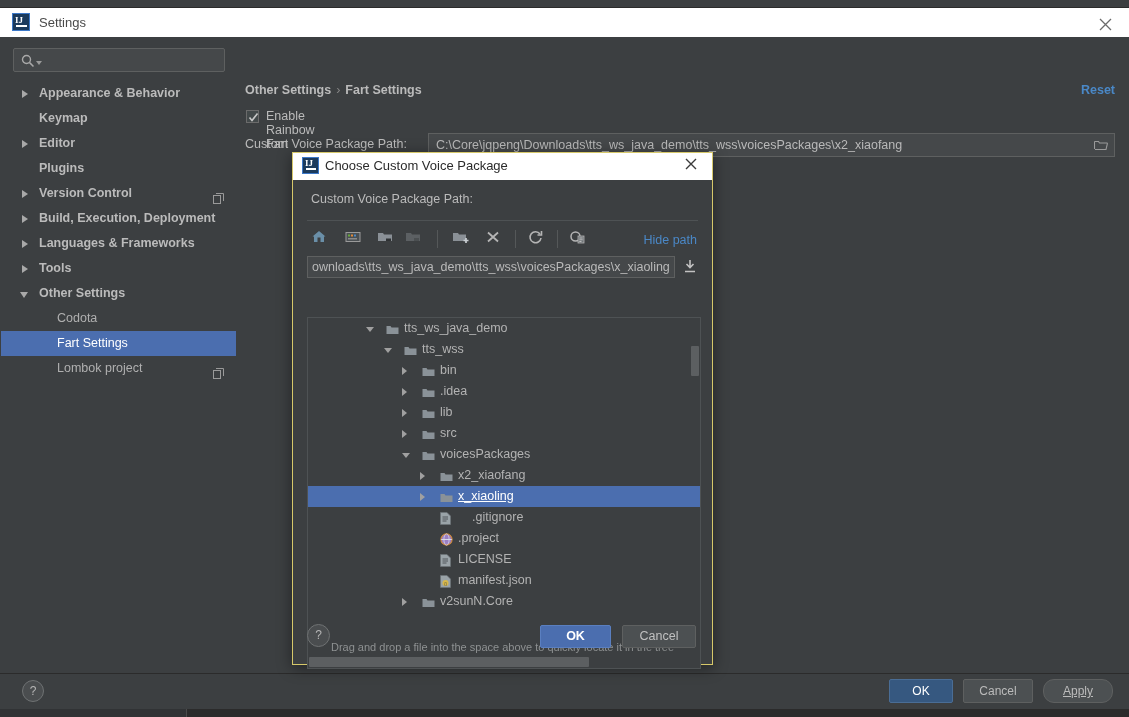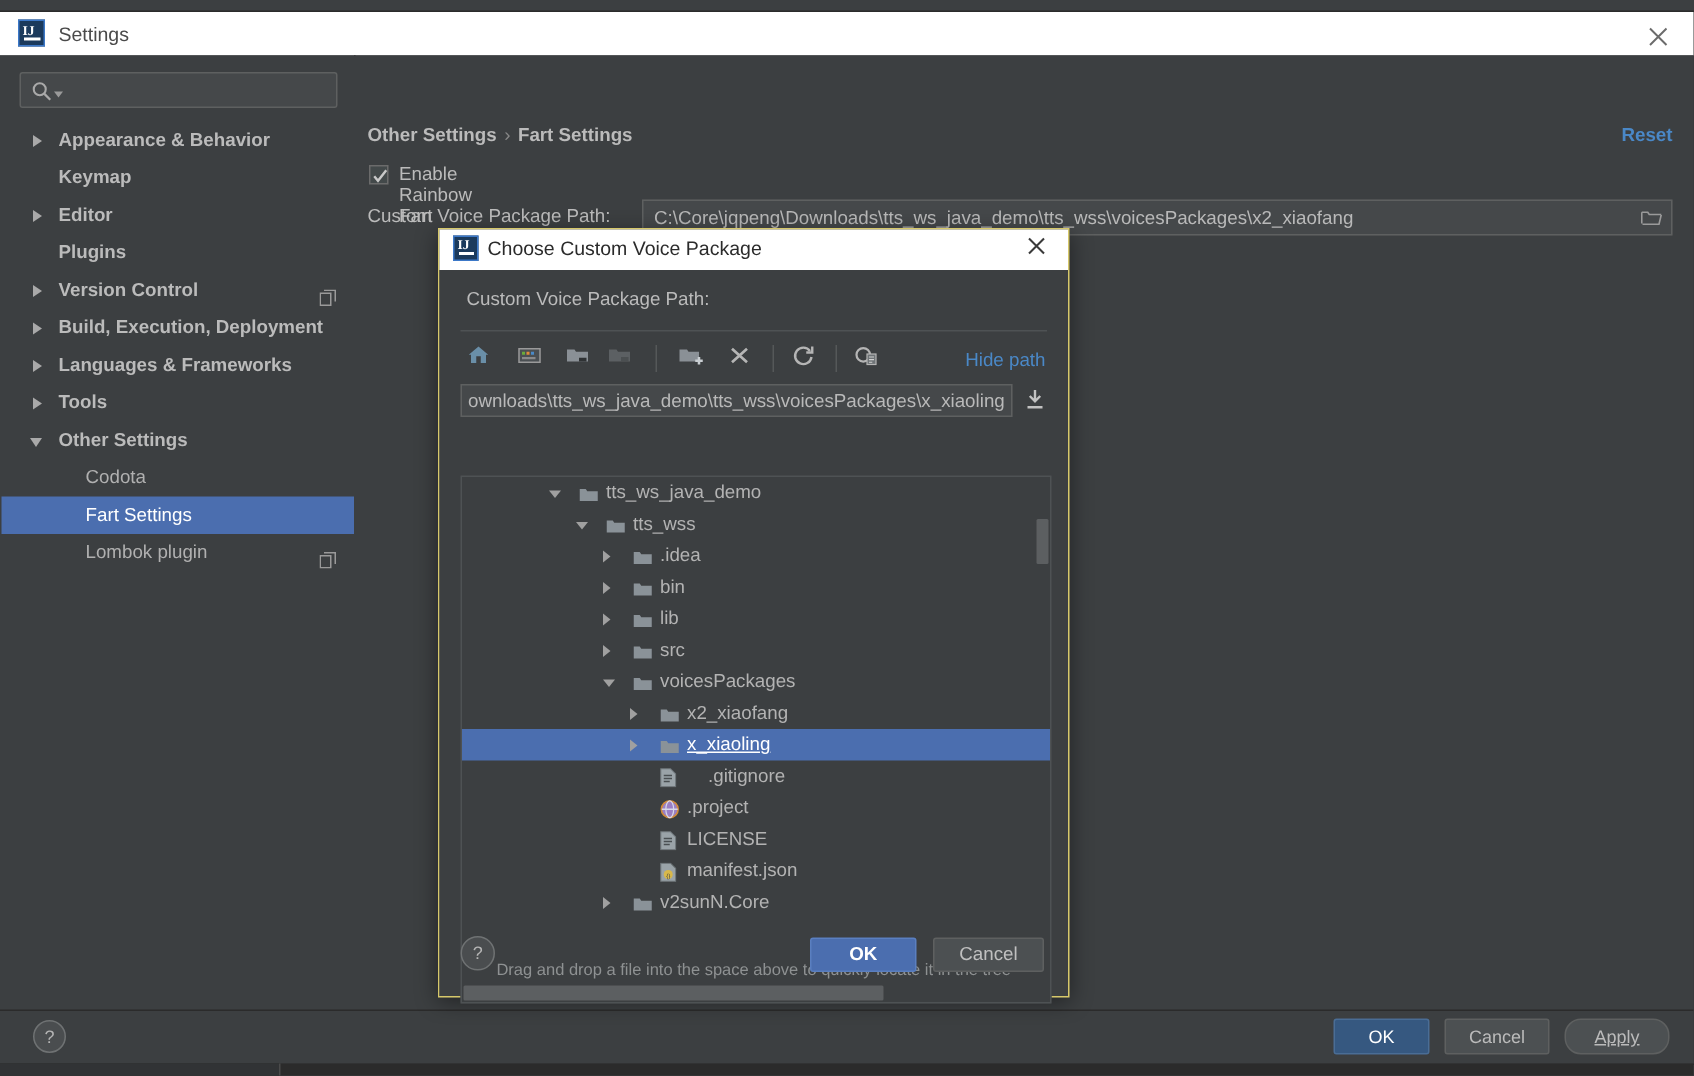--- a/index.html
+++ b/index.html
@@ -203,21 +203,21 @@
               <span class="arrow open"></span>
               <span class="lbl bold">Other Settings</span>
             </div>
             <div class="tree-row">
               <span class="lbl child">Codota</span>
             </div>
             <div class="tree-row sel">
               <span class="lbl child">Fart Settings</span>
             </div>
             <div class="tree-row">
-              <span class="lbl child">Lombok plugin</span>
+              <span class="lbl child">Lombok project</span>
               <span class="copy-ico"><svg width="11" height="11" viewBox="0 0 11 11">
                   <rect x="0.5" y="2.5" width="7" height="8" stroke="#9a9a9a" stroke-width="1" fill="none"></rect>
                   <path d="M3 0.5 L10.5 0.5 L10.5 8" stroke="#9a9a9a" stroke-width="1" fill="none"></path>
                 </svg></span>
             </div>
           </div>
       </div>
 
       <div class="panel">
         <div class="breadcrumb">
@@ -370,28 +370,28 @@
               <span class="ico" style="left: 96px;"><svg width="13" height="12" viewBox="0 0 13 12">
                   <path d="M0.5 2 L4.5 2 L5.5 3.5 L12.5 3.5 L12.5 10 L0.5 10 Z" fill="#8a9298"></path>
                 </svg></span>
               <span class="nm" style="left: 114px;">tts_wss</span>
             </div>
             <div class="ft-row">
               <span class="ar" style="left: 94px;"></span>
               <span class="ico" style="left: 114px;"><svg width="13" height="12" viewBox="0 0 13 12">
                   <path d="M0.5 2 L4.5 2 L5.5 3.5 L12.5 3.5 L12.5 10 L0.5 10 Z" fill="#8a9298"></path>
                 </svg></span>
+              <span class="nm" style="left: 132px;">bin</span>
+            </div>
+            <div class="ft-row">
+              <span class="ar" style="left: 94px;"></span>
+              <span class="ico" style="left: 114px;"><svg width="13" height="12" viewBox="0 0 13 12">
+                  <path d="M0.5 2 L4.5 2 L5.5 3.5 L12.5 3.5 L12.5 10 L0.5 10 Z" fill="#8a9298"></path>
+                </svg></span>
               <span class="nm" style="left: 132px;">.idea</span>
-            </div>
-            <div class="ft-row">
-              <span class="ar" style="left: 94px;"></span>
-              <span class="ico" style="left: 114px;"><svg width="13" height="12" viewBox="0 0 13 12">
-                  <path d="M0.5 2 L4.5 2 L5.5 3.5 L12.5 3.5 L12.5 10 L0.5 10 Z" fill="#8a9298"></path>
-                </svg></span>
-              <span class="nm" style="left: 132px;">bin</span>
             </div>
             <div class="ft-row">
               <span class="ar" style="left: 94px;"></span>
               <span class="ico" style="left: 114px;"><svg width="13" height="12" viewBox="0 0 13 12">
                   <path d="M0.5 2 L4.5 2 L5.5 3.5 L12.5 3.5 L12.5 10 L0.5 10 Z" fill="#8a9298"></path>
                 </svg></span>
               <span class="nm" style="left: 132px;">lib</span>
             </div>
             <div class="ft-row">
               <span class="ar" style="left: 94px;"></span>

